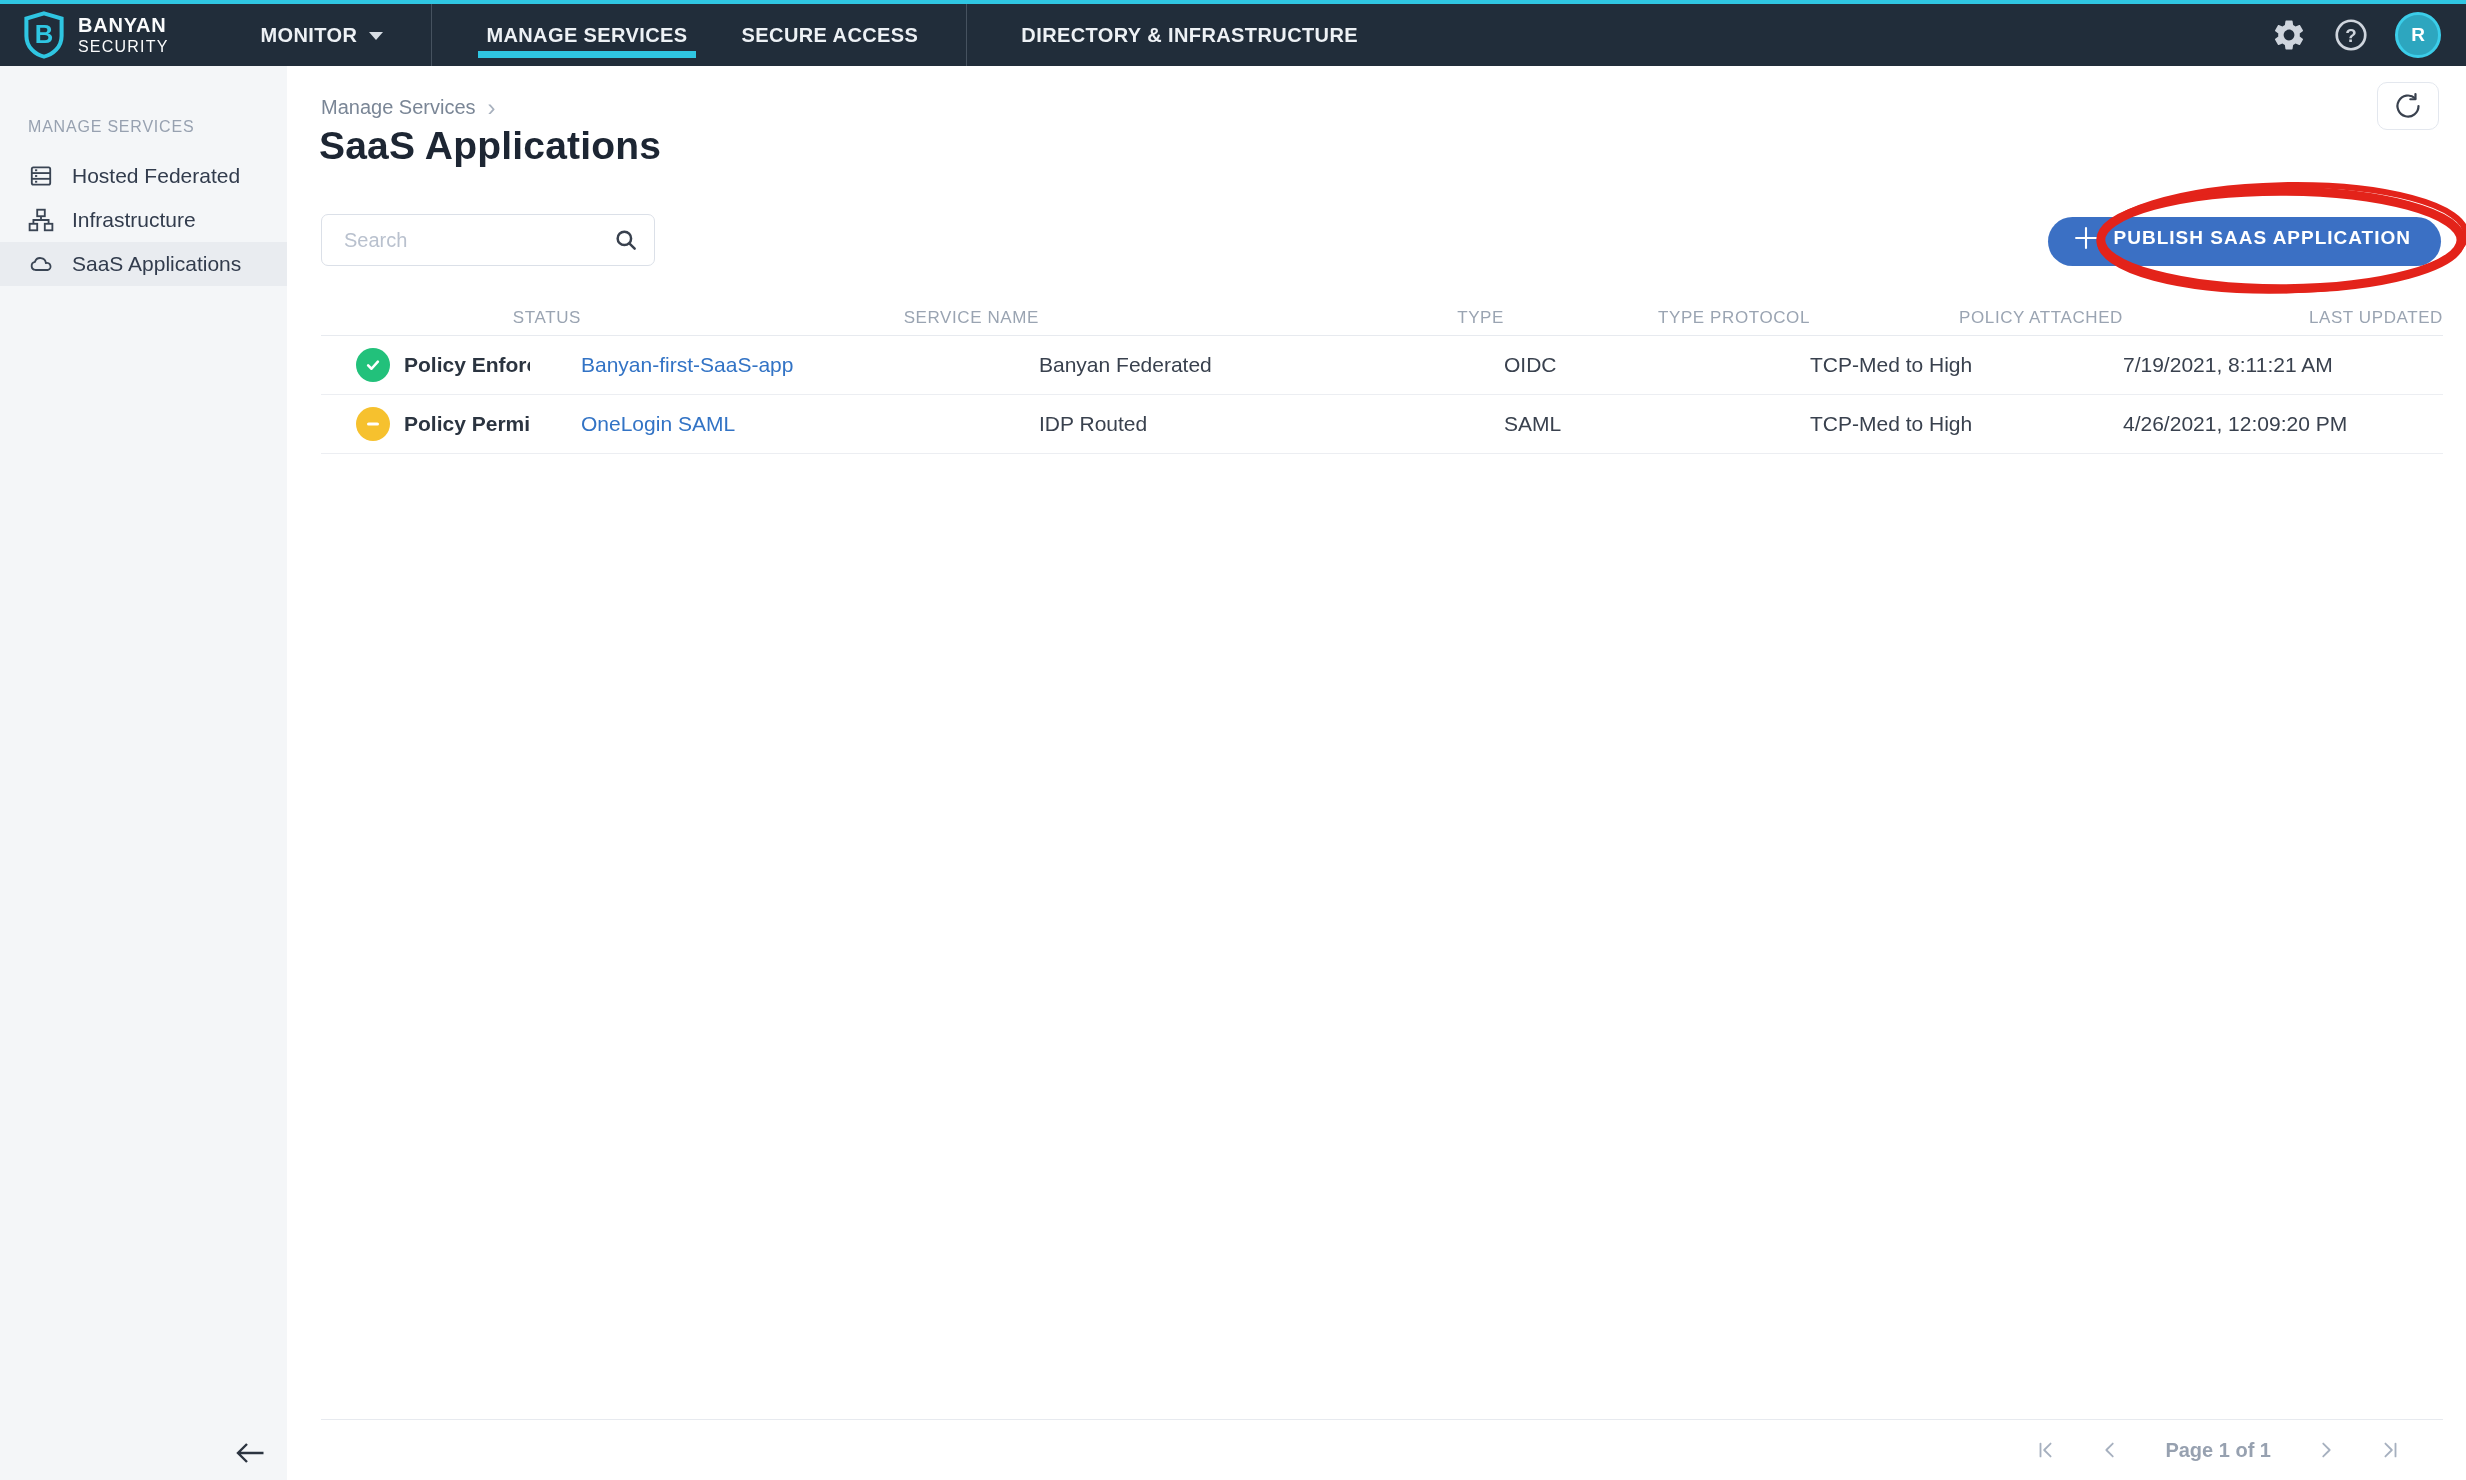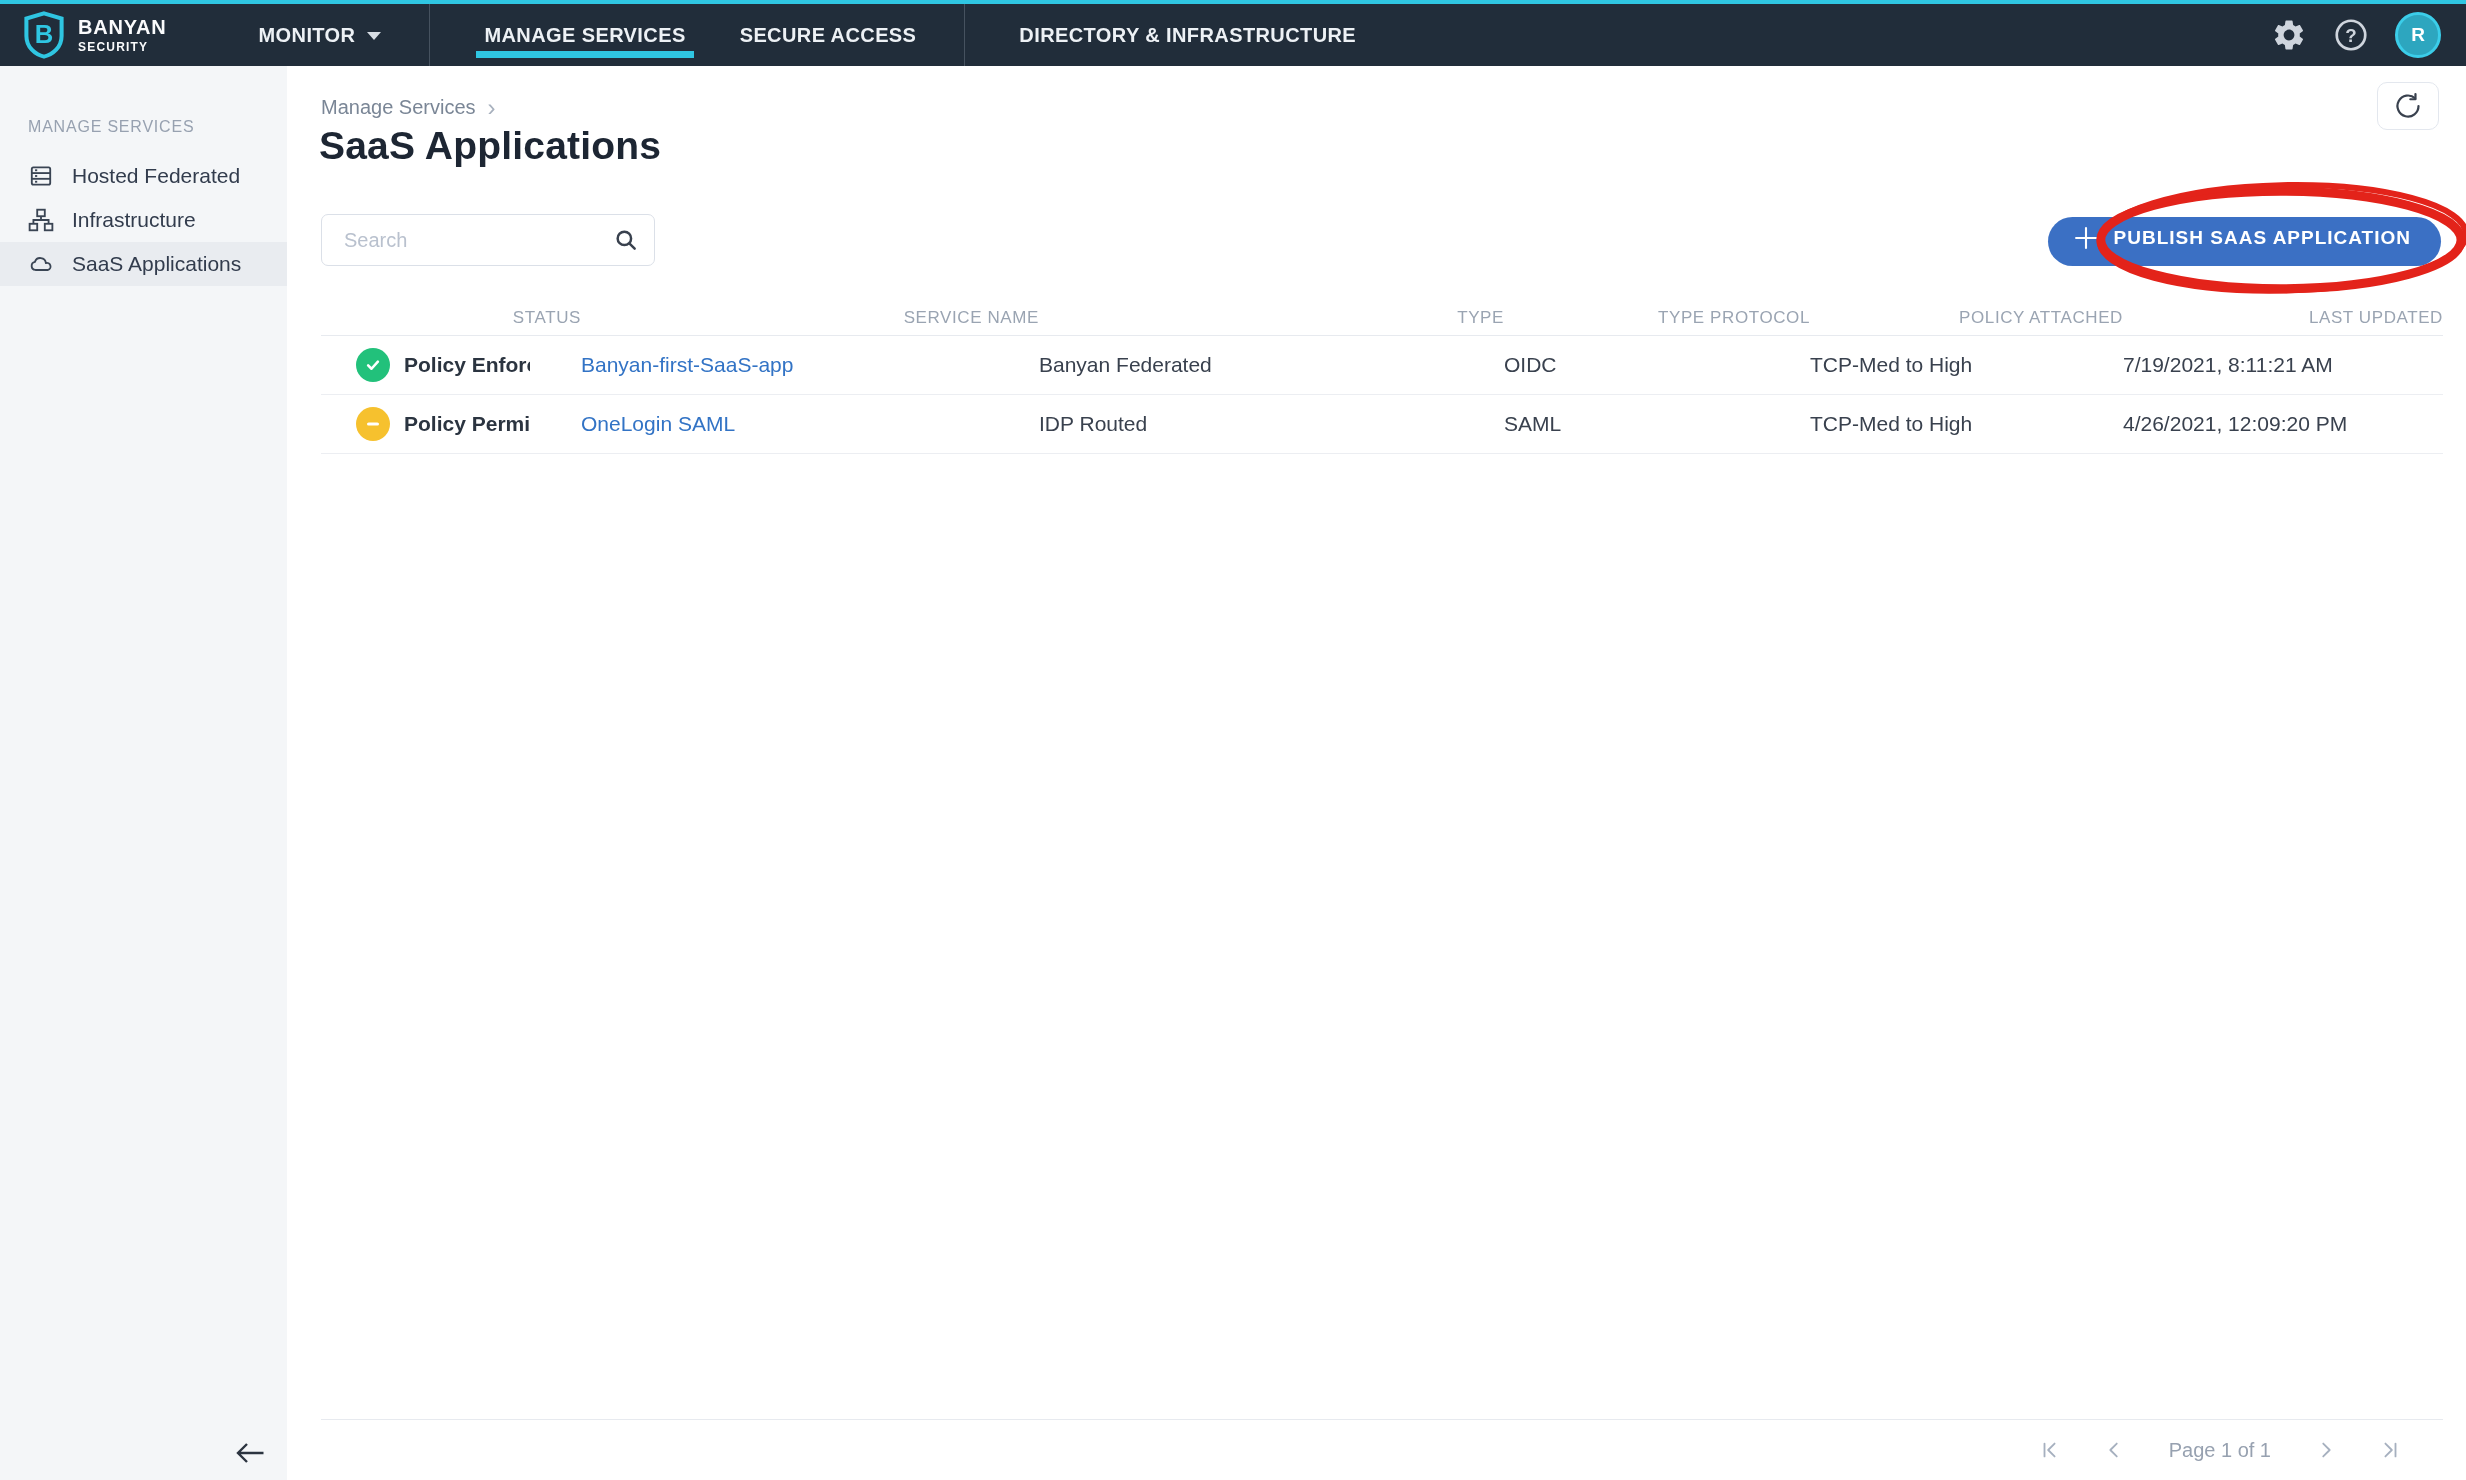--- a/index.html
+++ b/index.html
@@ -12,21 +12,21 @@
 
   
   .navbar {
     position:absolute; top:0; left:0; right:0; height:66px;
     background:#212D3A; border-top:4px solid #2FC6E2;
     display:flex; align-items:center; z-index:10;
   }
   .brand { display:flex; align-items:center; gap:12px; margin-left:22px; }
   .brand-text { color:#FAFBFC; line-height:1; }
   .brand-line1 { font-size:20px; font-weight:700; letter-spacing:0.8px; }
-  .brand-line2 { font-size:12px; font-weight:700; letter-spacing:1.2px; margin-top:4px; }
+  .brand-line2 { font-size:16px; font-weight:400; letter-spacing:1.2px; margin-top:4px; }
   .nav-item {
     color:#EDF1F5; font-size:20px; font-weight:600; letter-spacing:0.4px;
     height:46px; display:flex; align-items:center; cursor:pointer; position:relative;
   }
   .nav-monitor { margin-left:92px; gap:12px; }
   .caret-down {
     width:0; height:0; border-left:7px solid transparent; border-right:7px solid transparent;
     border-top:8px solid #D7DDE4; margin-top:2px;
   }
   .nav-divider { width:1px; height:62px; background:#46525F; margin-left:48px; }
@@ -125,21 +125,21 @@
     display:inline-block; max-width:126px; overflow:hidden; white-space:nowrap;
     font-weight:600; color:#2B3440; vertical-align:middle;
   }
 
   
   .footer-divider {
     position:absolute; left:34px; right:24px; bottom:61px; height:1px; background:#E7EAEF;
   }
   .pagination {
     position:absolute; right:60px; bottom:8px; height:46px;
-    display:flex; align-items:center; gap:30px; color:#A6B0BF;
+    display:flex; align-items:center; gap:30px; color:#A6B0BF;font-weight:bold;
   }
   .pg-btn { background:none; border:none; cursor:pointer; display:flex; align-items:center; padding:6px; }
   .pg-label { font-size:20px; color:#97A1B0; margin:0 8px; }
 
   
   .annotation-overlay {
     position:absolute; top:0; left:0; width:2467px; height:1481px;
     pointer-events:none; z-index:60;
   }
 </style>

